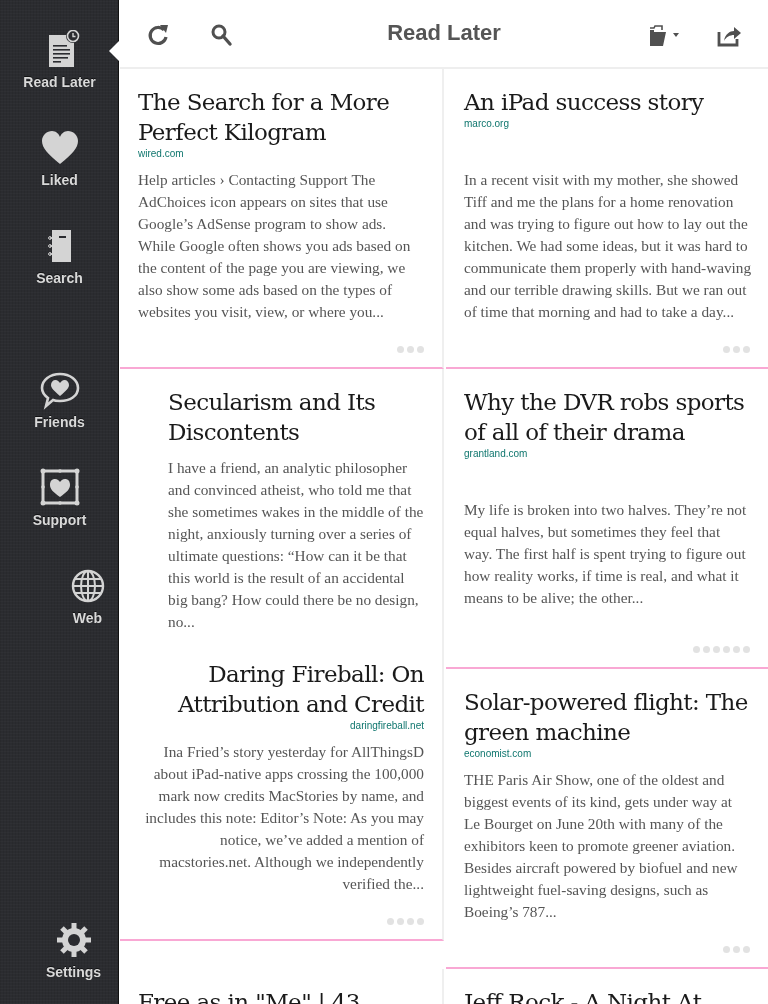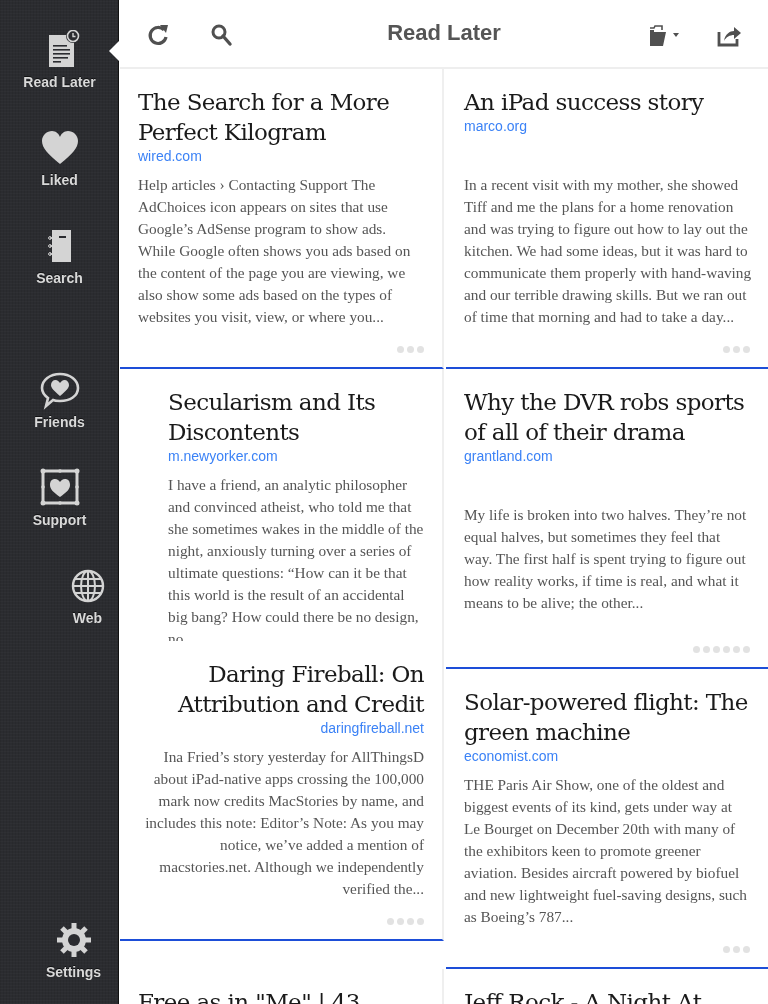--- a/index.html
+++ b/index.html
@@ -34,31 +34,31 @@
   }
   .topbar .title {
     position: absolute; left: 0; right: 0; top: 20px; text-align: center;
     font-size: 22px; font-weight: bold; color: #555555;
   }
   .tb-btn { position: absolute; top: 22px; width: 28px; height: 26px; cursor: pointer; }
 
   .grid { position: absolute; left: 120px; top: 69px; width: 648px; }
   .card {
     position: absolute; width: 324px; height: 300px; background: #fff;
-    border-right: 2px solid #efefef; border-bottom: 2px solid #1d4ed8;
+    border-right: 2px solid #efefef; border-bottom: 2px solid #f9a8d4;
     padding: 18px 18px 0 18px; cursor: pointer;
   }
   .card.right { border-right: none; padding-left: 18px; }
   .card .ctitle {
     font-family: "DejaVu Serif", "Liberation Serif", serif;
     font-size: 23px; line-height: 30px; color: #1a1a1a; letter-spacing: -0.6px;
     font-weight: normal;
   }
   .card .domain {
-    font-family: "Liberation Sans", sans-serif; font-size: 14px; color: #3b82f6; margin-top: 1px;
+    font-family: "Liberation Sans", sans-serif; font-size: 10px; color: #0f766e; margin-top: 1px;
   }
   .card .excerpt {
     font-family: "Liberation Serif", serif; font-size: 15.3px; line-height: 22px; color: #555555;
     margin-top: 10px;
   }
   .card .excerpt.gap { margin-top: 40px; }
   .dots {
     position: absolute; right: 18px; bottom: 14px; display: flex; gap: 3px;
   }
   .dots span { width: 7px; height: 7px; border-radius: 50%; background: #e2e2e2; display: block; }
@@ -206,21 +206,20 @@
     <p class="excerpt gap">In a recent visit with my mother, she showed Tiff and me the plans for a home renovation and was trying to figure out how to lay out the kitchen. We had some ideas, but it was hard to communicate them properly with hand-waving and our terrible drawing skills. But we ran out of time that morning and had to take a day...</p>
     <div class="dots">
         <span></span>
         <span></span>
         <span></span>
       </div>
   </article>
 
   <article class="card" style="left:0; top:300px;padding-left:48px;">
     <h2 class="ctitle">Secularism and Its Discontents</h2>
-    <div class="domain">m.newyorker.com</div>
     <p class="excerpt">I have a friend, an analytic philosopher and convinced atheist, who told me that she sometimes wakes in the middle of the night, anxiously turning over a series of ultimate questions: “How can it be that this world is the result of an accidental big bang? How could there be no design, no...</p>
     <div class="dots">
         <span></span>
         <span></span>
         <span></span>
         <span></span>
         <span></span>
         <span></span>
         <span></span>
       </div>
@@ -246,21 +245,21 @@
     <div class="dots">
         <span></span>
         <span></span>
         <span></span>
         <span></span>
       </div>
   </article>
   <article class="card right" style="left:326px; top:600px;">
     <h2 class="ctitle">Solar-powered flight: The green machine</h2>
     <div class="domain">economist.com</div>
-    <p class="excerpt">THE Paris Air Show, one of the oldest and biggest events of its kind, gets under way at Le Bourget on December 20th with many of the exhibitors keen to promote greener aviation. Besides aircraft powered by biofuel and new lightweight fuel-saving designs, such as Boeing’s 787...</p>
+    <p class="excerpt">THE Paris Air Show, one of the oldest and biggest events of its kind, gets under way at Le Bourget on June 20th with many of the exhibitors keen to promote greener aviation. Besides aircraft powered by biofuel and new lightweight fuel-saving designs, such as Boeing’s 787...</p>
     <div class="dots">
         <span></span>
         <span></span>
         <span></span>
       </div>
   </article>
 
   <article class="card" style="left:0; top:900px; padding-top:18px;">
     <h2 class="ctitle">Free as in "Me" | 43...</h2>
   </article>

